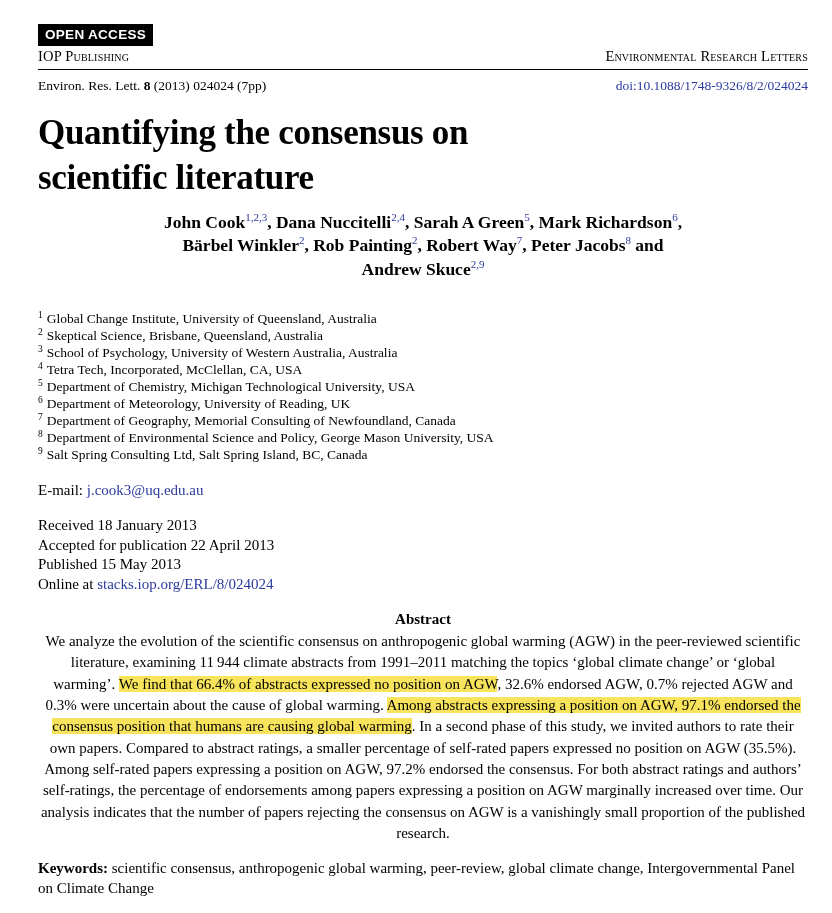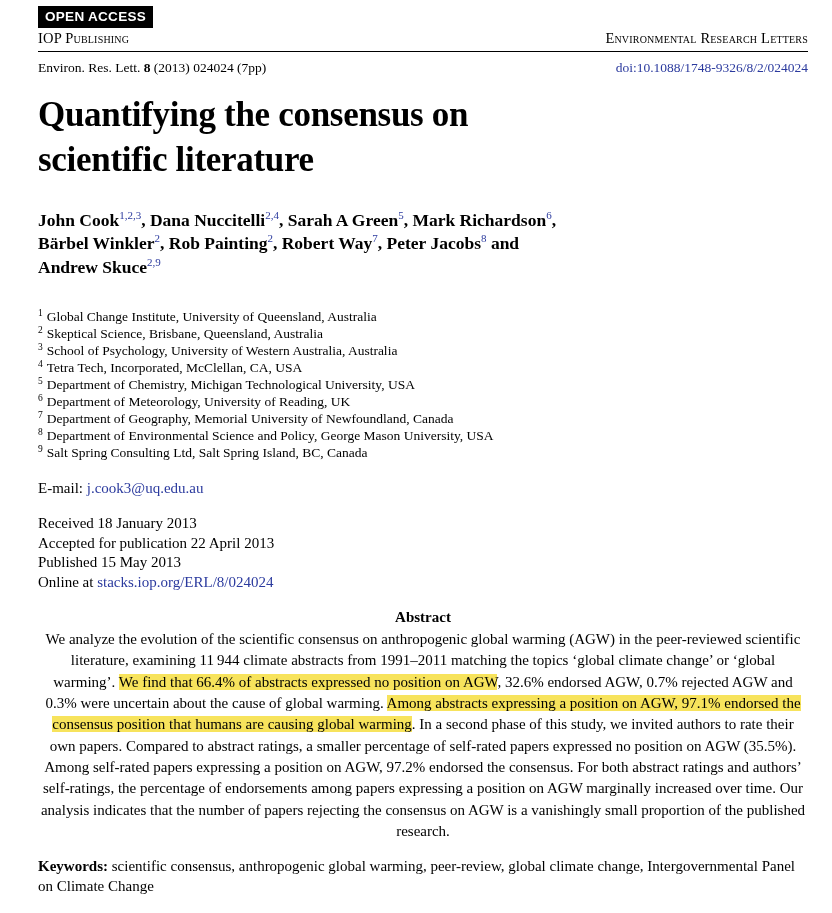--- a/index.html
+++ b/index.html
@@ -8,21 +8,21 @@
     --badge_bg:#000000;
     --badge_fg:#ffffff;
     --icon_red:#c42127;
   }
   *{box-sizing:border-box;}
   html,body{margin:0;padding:0;}
   body{
     width:832px;height:913px;overflow:hidden;background:#ffffff;color:#000;
     font-family:"Liberation Serif","DejaVu Serif",serif;
   }
-  .page{padding:6px 24px 0 38px;width:832px;height:913px;}
+  .page{padding:24px 24px 0 38px;width:832px;height:913px;}
 
   
   .badge{
     display:inline-block;background:var(--badge_bg);color:var(--badge_fg);
     font-family:"Liberation Sans","DejaVu Sans",sans-serif;font-weight:bold;
     font-size:13.5px;line-height:1;padding:4px 7px 4px 7px;letter-spacing:0.3px;
   }
   .pubrow{
     display:flex;justify-content:space-between;align-items:flex-end;
     font-variant:small-caps;font-size:14.5px;letter-spacing:0.2px;
@@ -34,21 +34,21 @@
   }
   a,.link{color:var(--link);text-decoration:none;cursor:pointer;}
 
   
   .title{
     margin-top:16px;font-size:35px;font-weight:bold;line-height:1.3;
     letter-spacing:-0.3px;
   }
 
   
-  .authors{margin-top:26px;font-size:17.5px;font-weight:bold;line-height:1.35;}
+  .authors{margin-top:10px;font-size:17.5px;font-weight:bold;line-height:1.35;text-align:center;}
   sup{line-height:0;}
   .asup{color:var(--link);font-weight:normal;font-size:11px;}
 
   
   .affils{margin-top:29px;font-size:13.5px;line-height:1.26;}
   .fsup{font-size:9.5px;}
   .affil-text{margin-left:4px;}
 
   
   .email{margin-top:19px;font-size:15px;}
@@ -91,21 +91,21 @@
     <div><span>Andrew Skuce</span><sup class="asup">2,9</sup></div>
   </div>
 
   <div class="affils">
     <div><sup class="fsup">1</sup><span class="affil-text">Global Change Institute, University of Queensland, Australia</span></div>
     <div><sup class="fsup">2</sup><span class="affil-text">Skeptical Science, Brisbane, Queensland, Australia</span></div>
     <div><sup class="fsup">3</sup><span class="affil-text">School of Psychology, University of Western Australia, Australia</span></div>
     <div><sup class="fsup">4</sup><span class="affil-text">Tetra Tech, Incorporated, McClellan, CA, USA</span></div>
     <div><sup class="fsup">5</sup><span class="affil-text">Department of Chemistry, Michigan Technological University, USA</span></div>
     <div><sup class="fsup">6</sup><span class="affil-text">Department of Meteorology, University of Reading, UK</span></div>
-    <div><sup class="fsup">7</sup><span class="affil-text">Department of Geography, Memorial University of Newfoundland, Canada</span></div>
+    <div><sup class="fsup">7</sup><span class="affil-text">Department of Geography, Memorial Consulting of Newfoundland, Canada</span></div>
     <div><sup class="fsup">8</sup><span class="affil-text">Department of Environmental Science and Policy, George Mason University, USA</span></div>
     <div><sup class="fsup">9</sup><span class="affil-text">Salt Spring Consulting Ltd, Salt Spring Island, BC, Canada</span></div>
   </div>
 
   <div class="email"><span>E-mail: </span><span class="link">j.cook3@uq.edu.au</span></div>
 
   <div class="dates">
     <div>Received 18 January 2013</div>
     <div>Accepted for publication 22 April 2013</div>
     <div>Published 15 May 2013</div>

